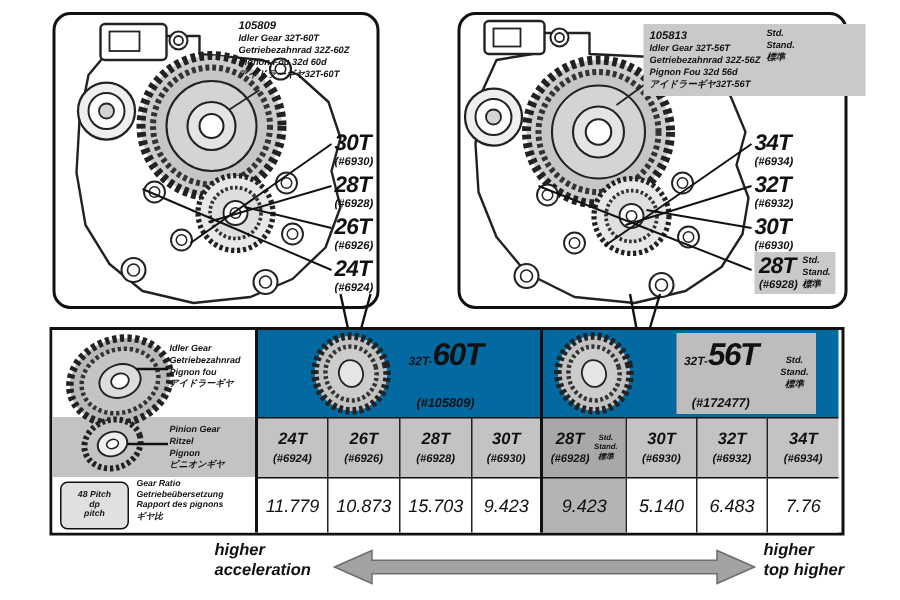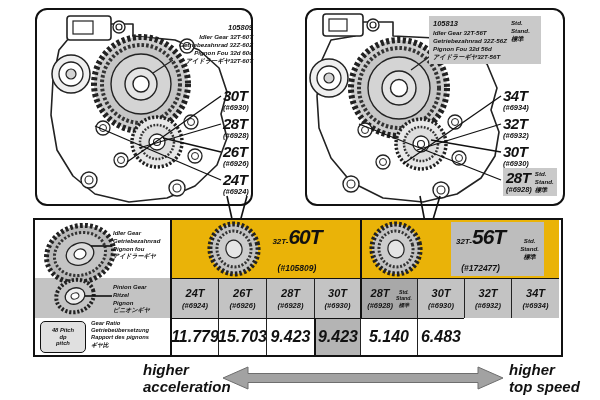--- a/index.html
+++ b/index.html
@@ -10,22 +10,22 @@
 
   
   .panel{position:absolute;top:8px;height:198px;border:2px solid #111;border-radius:12px;background:#fff;box-sizing:border-box;}
   .panel.left{left:35px;width:218px;}
   .panel.right{left:305px;width:260px;}
   .gearbox-art{position:absolute;left:0;top:0;}
 
   .partbox{position:absolute;font-weight:bold;line-height:1.3;}
   .partbox .pno{font-size:7.5px;}
   .partbox .pl{font-size:6.2px;white-space:nowrap;}
-  .partbox.plain{left:122px;top:13px;width:94px;text-align:right;}
-  .partbox.gray{left:122px;top:6px;width:112px;background:#c9c9c9;padding:3px 4px;box-sizing:border-box;display:flex;gap:4px;}
+  .partbox.plain{left:122px;top:2px;width:94px;}
+  .partbox.gray{left:122px;top:6px;width:148px;background:#c9c9c9;padding:3px 4px;box-sizing:border-box;display:flex;gap:4px;}
   .stdstack{font-weight:bold;line-height:1.25;font-size:6.2px;}
   .stdstack div{white-space:nowrap;}
 
   .callout{position:absolute;font-weight:bold;line-height:1;}
   .callout .gt{font-size:15px;letter-spacing:-0.5px;}
   .callout .gp{font-size:7.5px;margin-top:1px;font-weight:bold;}
   .callout.stdbox{background:#c9c9c9;padding:2px 3px;display:flex;gap:3px;align-items:flex-start;}
   .panel.left .callout{left:186px;}
   .panel.right .callout{left:196px;}
 
@@ -37,44 +37,44 @@
   .legend{grid-column:1;grid-row:1/4;position:relative;background:#fff;}
   .legend .band{position:absolute;left:0;top:58px;width:100%;height:40px;background:#c3c3c3;}
   .legend .llab{position:absolute;left:78px;font-weight:bold;font-size:6px;line-height:1.3;text-align:left;white-space:nowrap;}
   .legend .idler{top:10px;}
   .legend .pinion{top:64px;}
   .legend .legart{position:absolute;left:0;top:0;}
   .badge{position:absolute;left:5px;top:101px;width:44px;height:30px;border:1.5px solid #111;border-radius:5px;background:#e0e0e0;
          display:flex;flex-direction:column;align-items:center;justify-content:center;font-weight:bold;font-size:5.8px;line-height:1.2;}
   .ratiolab{position:absolute;left:56px;top:100px;font-weight:bold;font-size:5.8px;line-height:1.25;text-align:left;white-space:nowrap;}
 
-  .grp{background:#eab308;position:relative;border-left:2px solid #111;}
+  .grp{background:#0369a1;position:relative;border-left:2px solid #111;}
   .grp.g1{grid-column:2/6;grid-row:1;}
   .grp.g2{grid-column:6/10;grid-row:1;}
   .ggear{position:absolute;top:1px;}
   .g1 .ggear{left:33px;} .g2 .ggear{left:5px;}
   .glab{position:relative;font-weight:bold;line-height:1;margin-left:62px;}
   .gl1{white-space:nowrap;}
   .gpre{font-size:8px;} .gbig{font-size:21px;letter-spacing:-1px;}
   .gpart{font-size:8.5px;margin-top:17px;font-style:italic;}
   .glab.boxed{background:#bdbdbd;padding:4px 5px;display:flex;gap:15px;align-items:center;margin-left:74px;}
 
   .ch{background:#c3c3c3;border-left:1px solid #222;border-top:1.5px solid #111;flex-direction:column;font-weight:bold;}
   .ch.first{border-left:2px solid #111;}
   .ch.stdcol{background:#a8a8a8;flex-direction:row;gap:3px;}
   .cht{font-size:11px;line-height:1;}
   .chp{font-size:7.5px;margin-top:2px;}
   .ch .stdstack{font-size:5.2px;}
 
-  .cr{background:#fff;border-left:1px solid #222;border-top:1.5px solid #111;font-weight:bold;font-size:16px;}
+  .cr{background:#fff;border-left:1px solid #222;border-top:1.5px solid #111;font-weight:normal;font-size:12px;}
   .cr.first{border-left:2px solid #111;}
   .cr.stdcol{background:#b4b4b4;}
 
   
-  .ftext{position:absolute;font-weight:bold;font-size:15px;line-height:1.15;}
+  .ftext{position:absolute;font-weight:bold;font-size:11px;line-height:1.15;}
   .ftext.l{left:143px;top:361px;text-align:left;}
   .ftext.r{left:509px;top:361px;text-align:left;}
   .farrow{position:absolute;left:222px;top:365px;}
 </style>
 </head>
 <body>
 
 <div class="page">
 
   <div class="panel left">
@@ -338,32 +338,34 @@
     <div class="cell ch">
       <div class="cht">32T</div>
       <div class="chp">(#6932)</div>
     </div>
     <div class="cell ch">
       <div class="cht">34T</div>
       <div class="chp">(#6934)</div>
     </div>
 
     <div class="cell cr first">11.779</div>
+    <div class="cell cr">10.873</div>
     <div class="cell cr">15.703</div>
     <div class="cell cr">9.423</div>
     <div class="cell cr first stdcol">9.423</div>
     <div class="cell cr">5.140</div>
     <div class="cell cr">6.483</div>
+    <div class="cell cr">7.76</div>
   </div>
 
   <div class="ftext l">
     <div>higher</div>
     <div>acceleration</div>
   </div>
   <svg class="farrow" width="282" height="26" viewBox="0 0 282 26">
     <polygon points="1,13 26,2 26,8.5 256,8.5 256,2 281,13 256,24 256,17.5 26,17.5 26,24" fill="#a2a2a2" stroke="#6e6e6e" stroke-width="1"></polygon>
   </svg>
   <div class="ftext r">
     <div>higher</div>
-    <div>top speed</div>
+    <div>top higher</div>
   </div>
 
 </div>
 
 </body></html>

